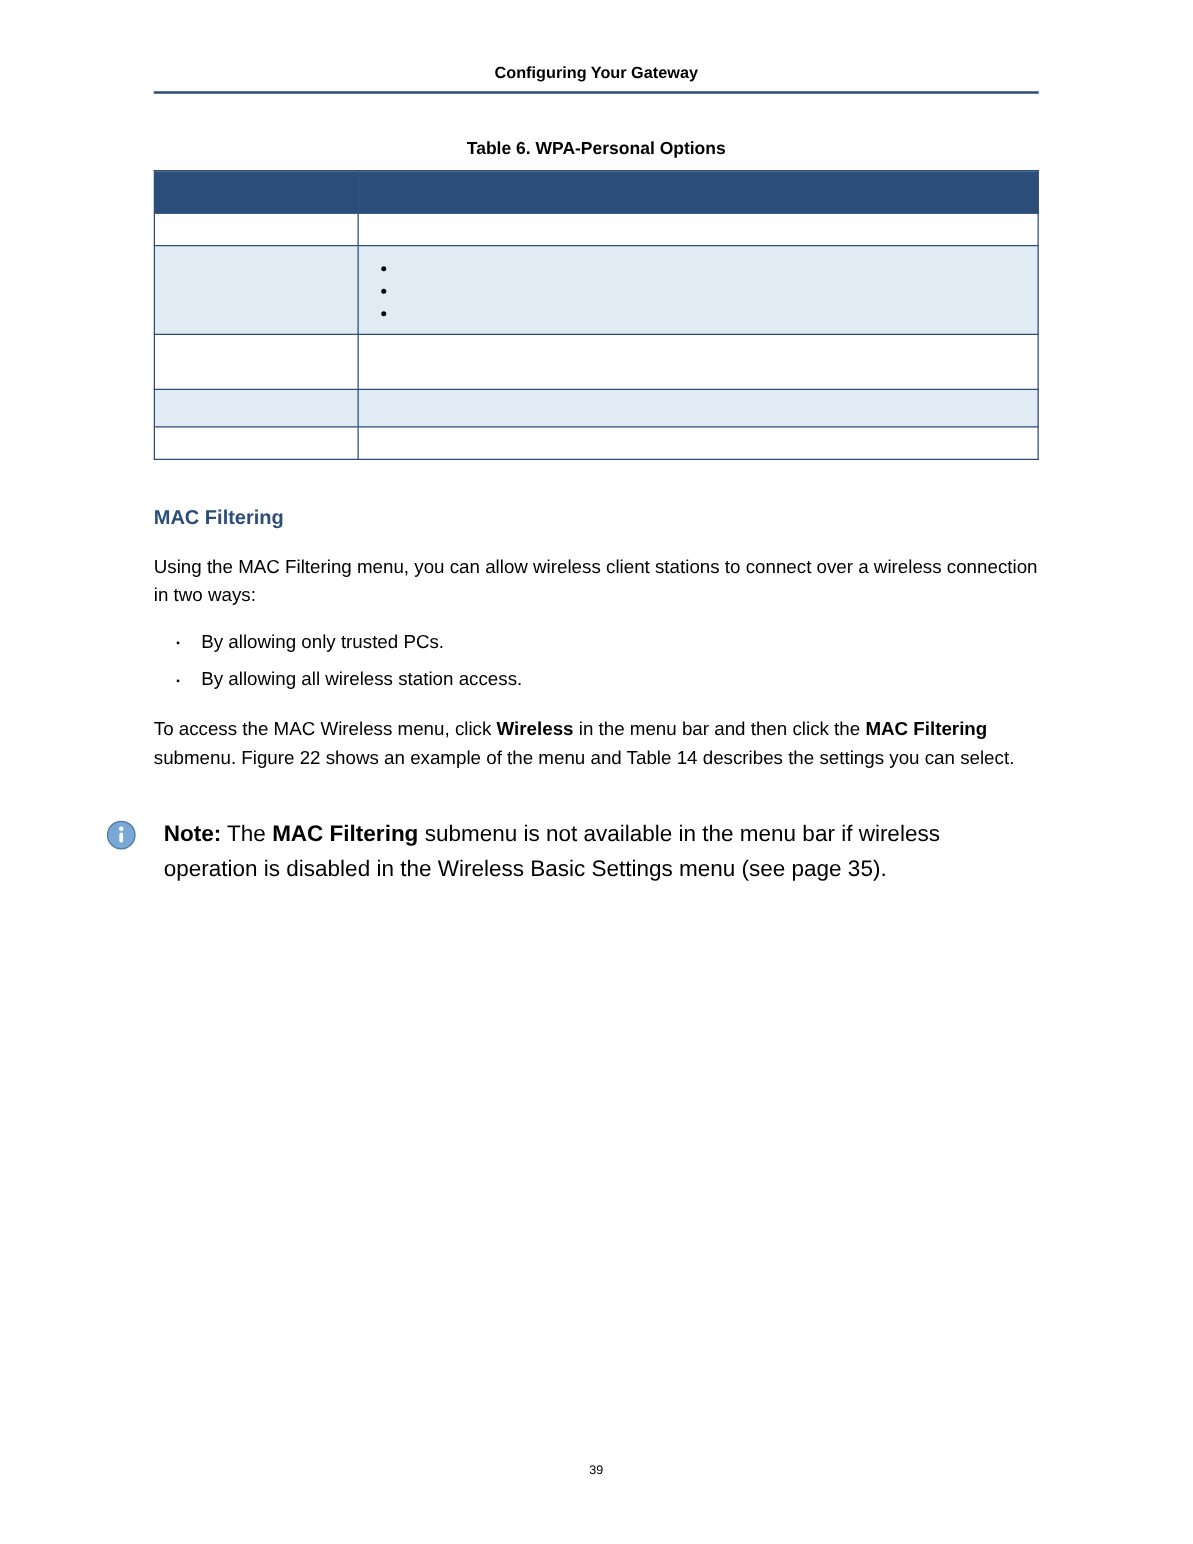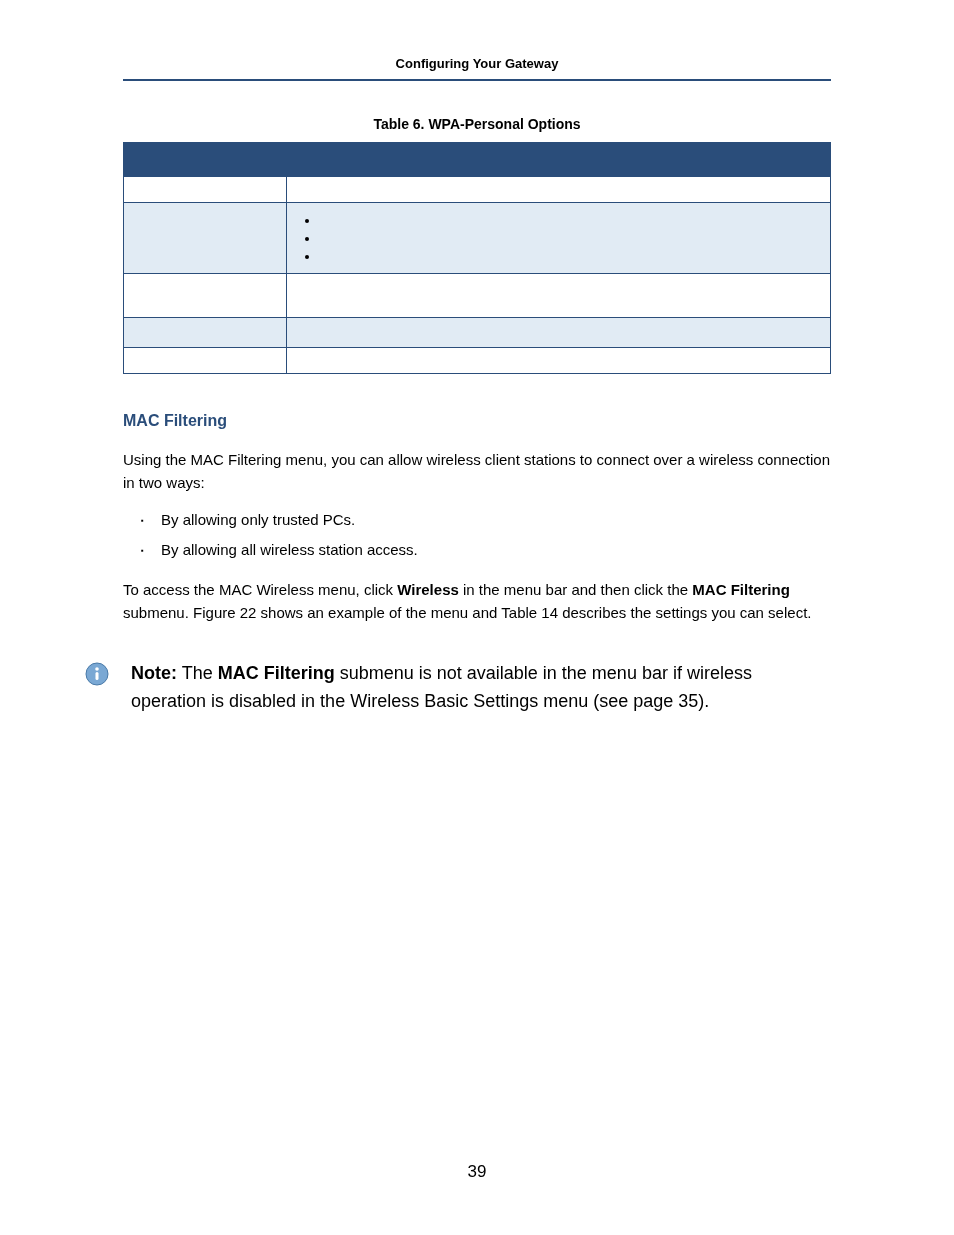--- a/index.html
+++ b/index.html
@@ -8,22 +8,21 @@
       box-sizing: border-box;
     }
     body {
       font-family: Arial, Helvetica, sans-serif;
       width: 954px;
       height: 1235px;
       background: #ffffff;
       position: relative;
     }
     .page {
-      padding: 28px 123px 0 123px;
-      margin-top: 28px;
+      padding: 50px 123px 0 123px;
     }
     .header-title {
       text-align: center;
       font-size: 13px;
       font-weight: bold;
       color: #000;
       margin-bottom: 8px;
     }
     .header-rule {
       border: none;
@@ -128,21 +127,21 @@
     }
     .bold {
       font-weight: bold;
     }
     .footer {
       position: absolute;
       bottom: 50px;
       left: 0;
       right: 0;
       text-align: center;
-      font-size: 17px;
+      font-size: 10px;
       color: #000;
       line-height: 1.6;
     }
     .row-h26 td { height: 26px; }
     .row-h44 td { height: 44px; }
     .row-h30 td { height: 30px; }
   </style>
 </head>
 <body>
 

